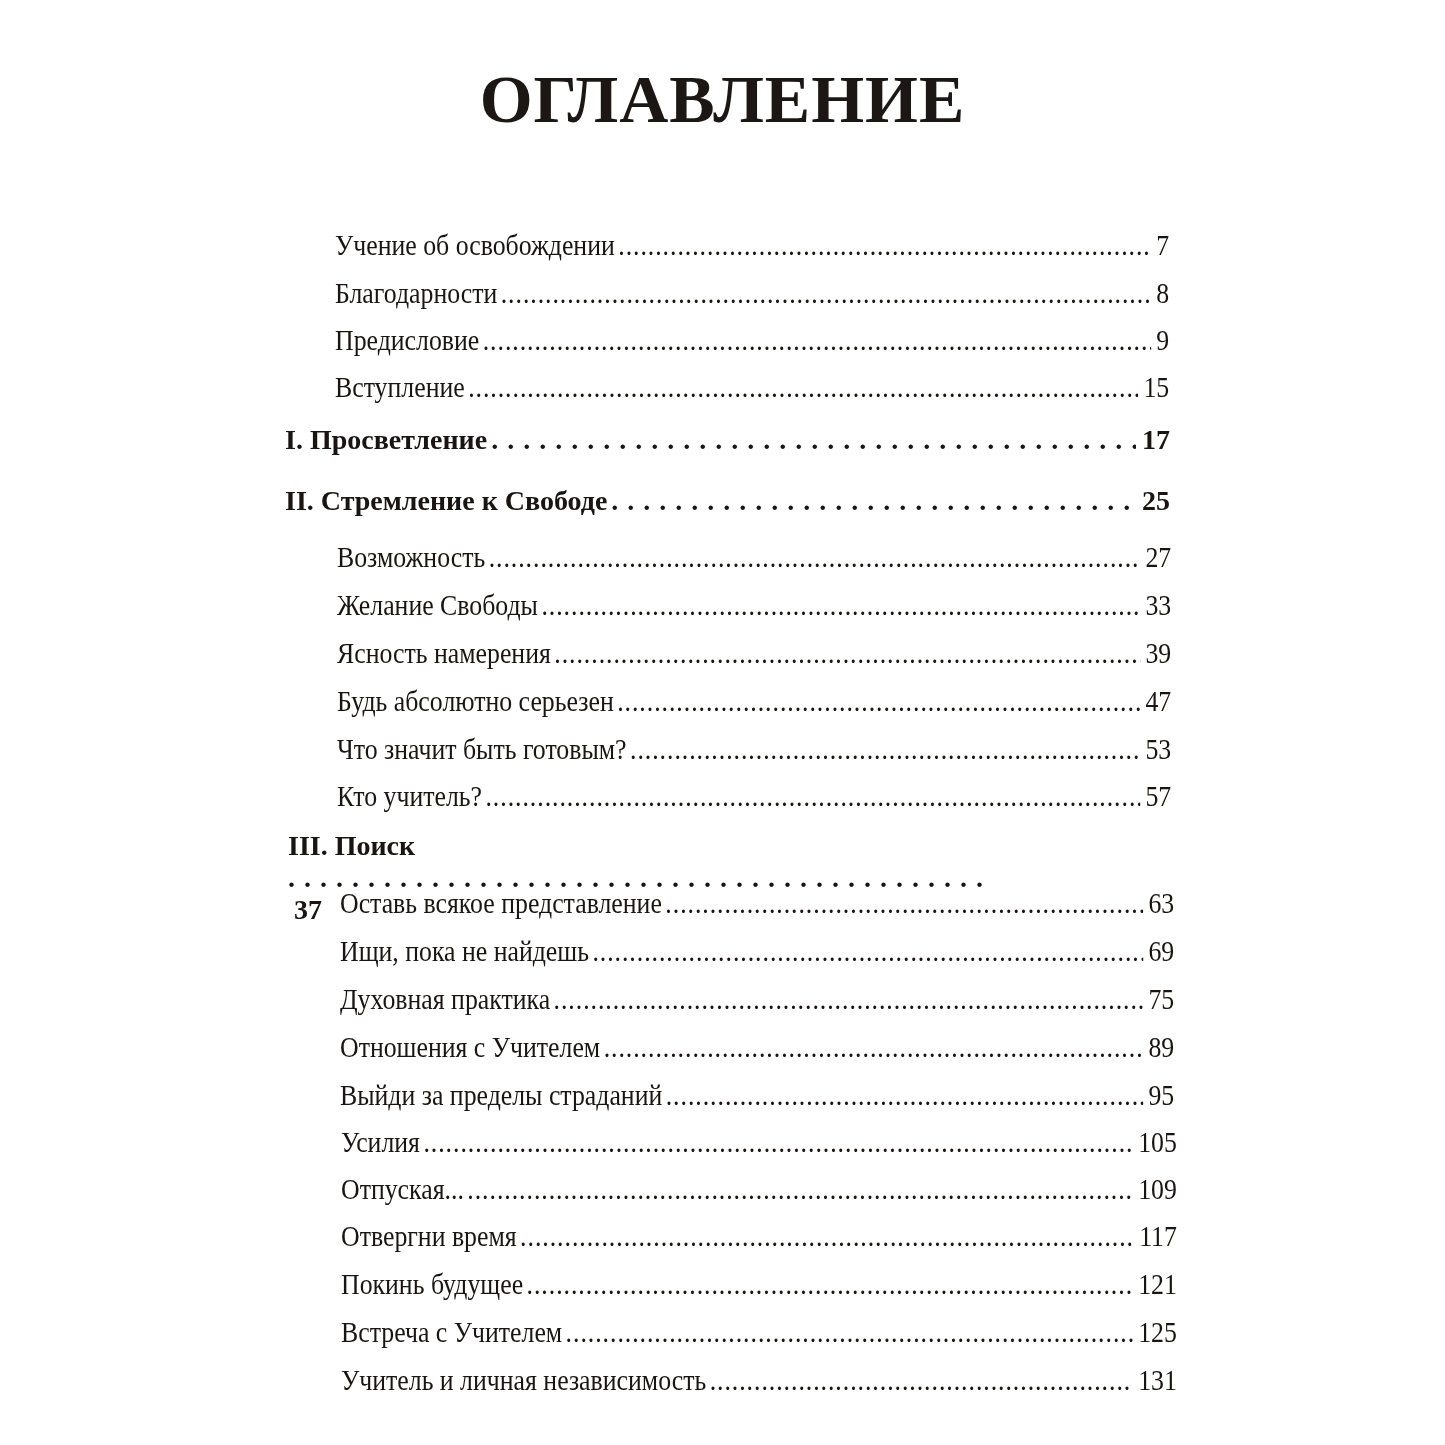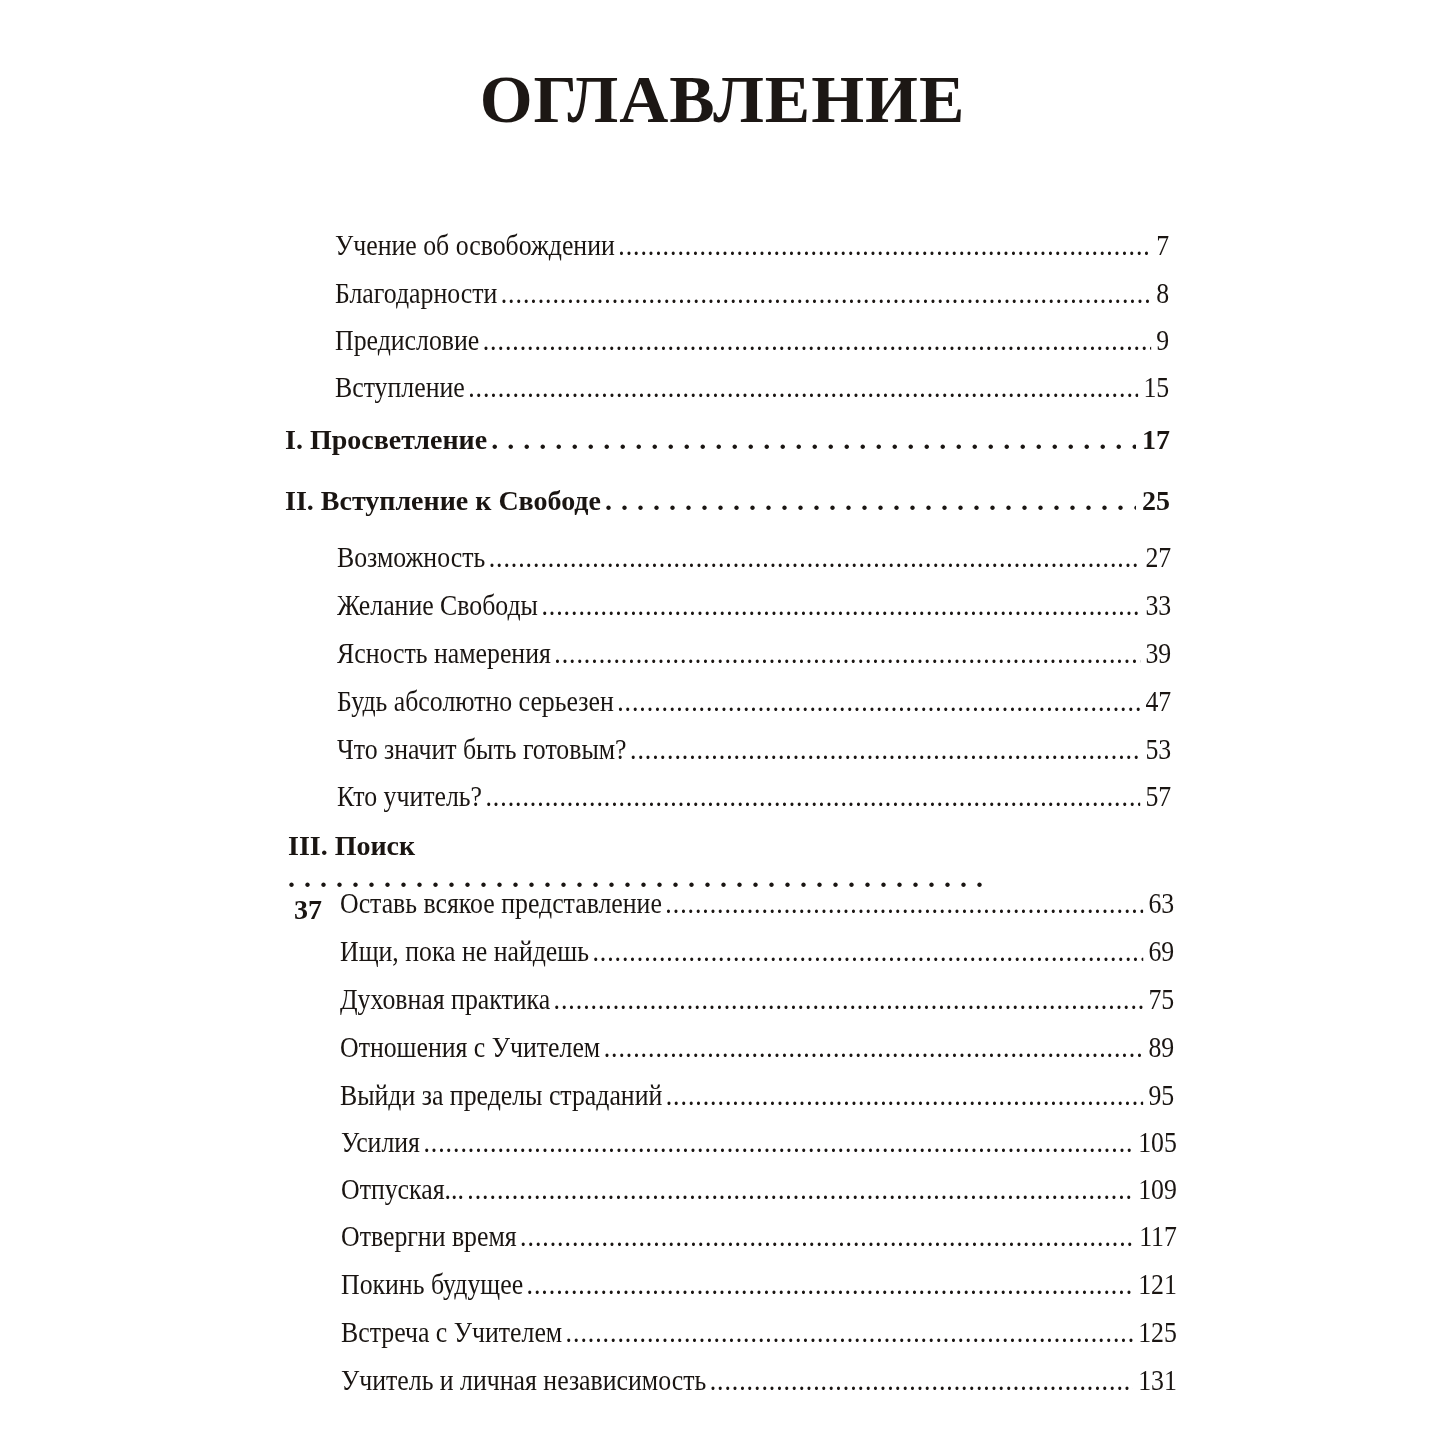--- a/index.html
+++ b/index.html
@@ -46,21 +46,21 @@
     <span class="page">15</span>
   </div>
 
   <div class="row chap" style="left:285px; top:424px; width:885px;">
     <span class="label">I. Просветление</span>
     <span class="leader"></span>
     <span class="page">17</span>
   </div>
 
   <div class="row chap" style="left:285px; top:485px; width:885px;">
-    <span class="label">II. Вступление к Свободе</span>
+    <span class="label">II. Стремление к Свободе</span>
     <span class="leader"></span>
     <span class="page">25</span>
   </div>
 
   <div class="row sub" style="left:337px; top:540px; width:970px;">
     <span class="label">Возможность</span>
     <span class="leader"></span>
     <span class="page">27</span>
   </div>
 

